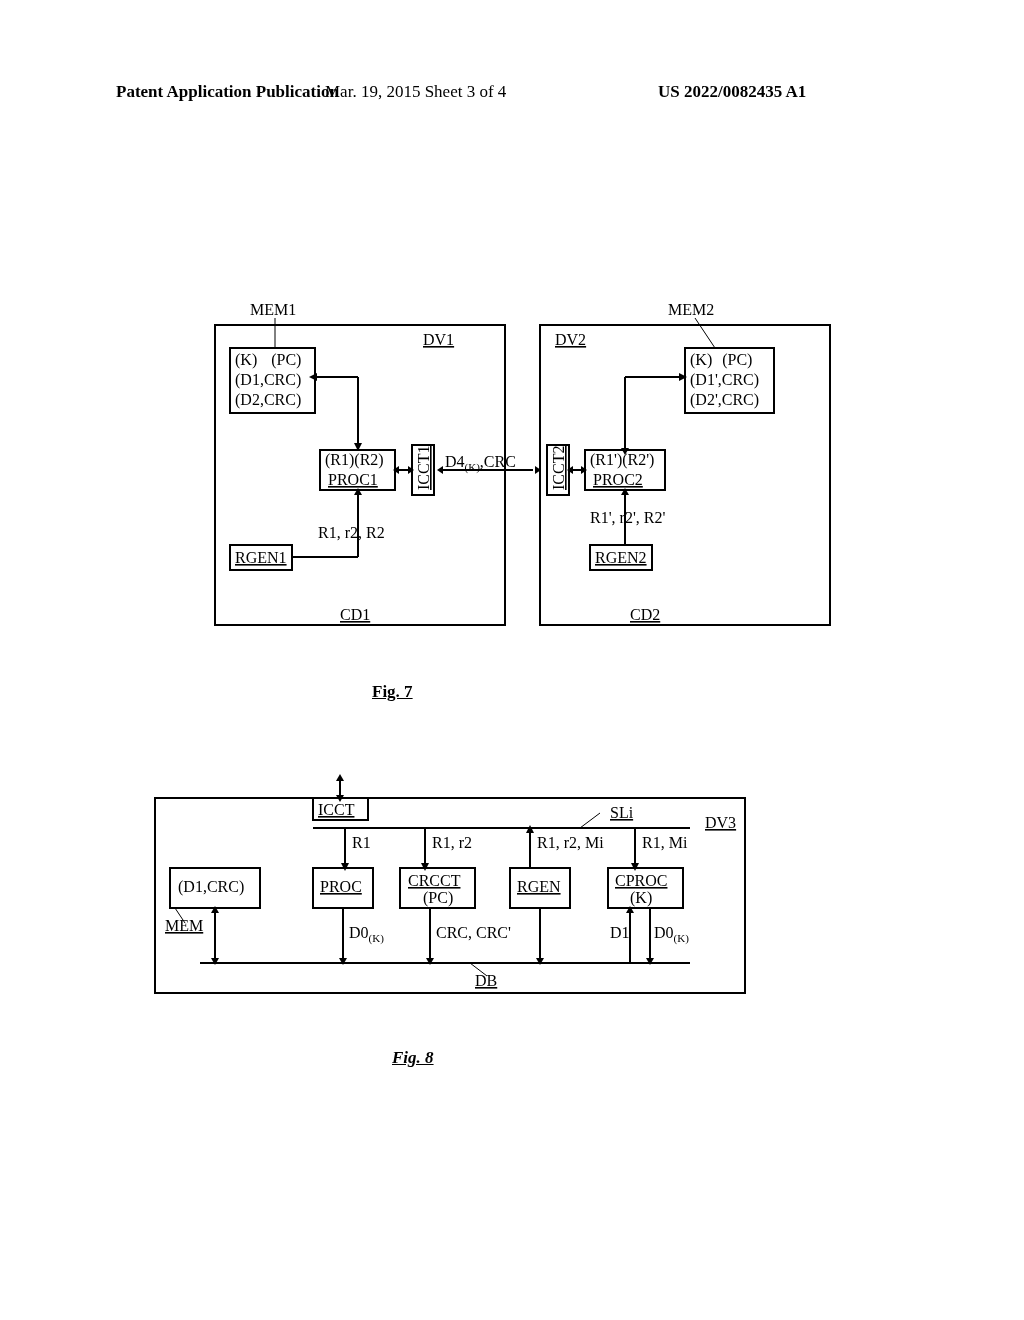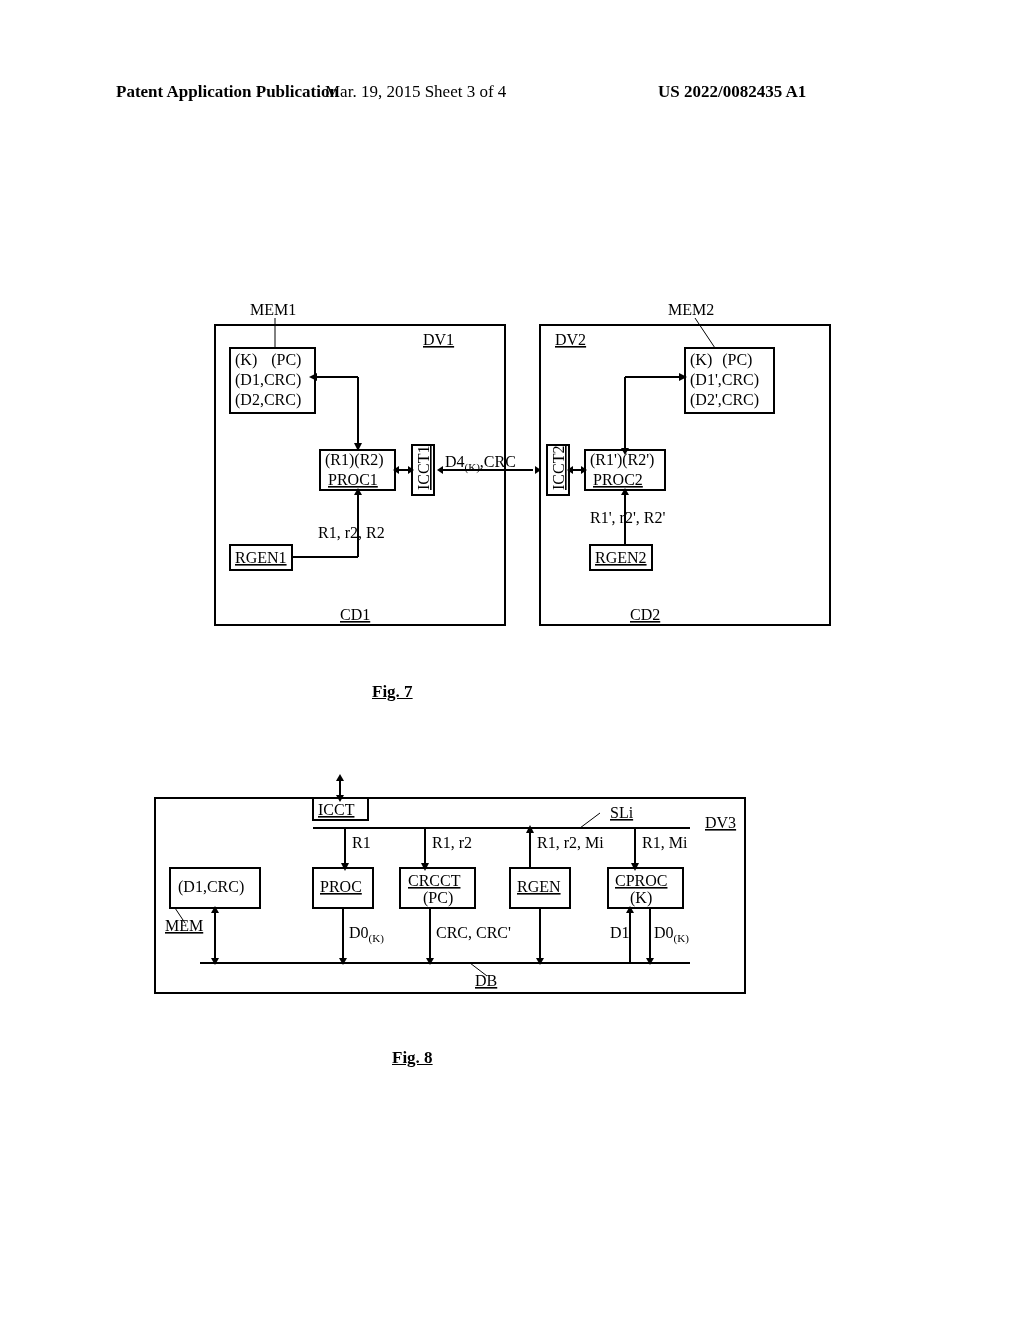--- a/index.html
+++ b/index.html
@@ -181,15 +181,15 @@
     <line x1="410" y1="140" x2="410" y2="195" stroke="#000" stroke-width="2"></line>
     <polygon points="406,190 414,190 410,197" fill="#000"></polygon>
 
     <line x1="500" y1="140" x2="500" y2="195" stroke="#000" stroke-width="2"></line>
     <polygon points="496,145 504,145 500,138" fill="#000"></polygon>
     <line x1="520" y1="140" x2="520" y2="195" stroke="#000" stroke-width="2"></line>
     <polygon points="516,190 524,190 520,197" fill="#000"></polygon>
     <text x="480" y="170">D1</text>
     <text x="524" y="170"><tspan>D0</tspan><tspan dy="4" font-size="11">(K)</tspan></text>
   </svg>
-  <div class="fig-cap" style="left:392px; top:1048px;">Fig. 8</div>
+  <div class="fig-cap" style="left:392px; top:1048px;font-style:italic;">Fig. 8</div>
 
 </div>
 
 </body></html>

